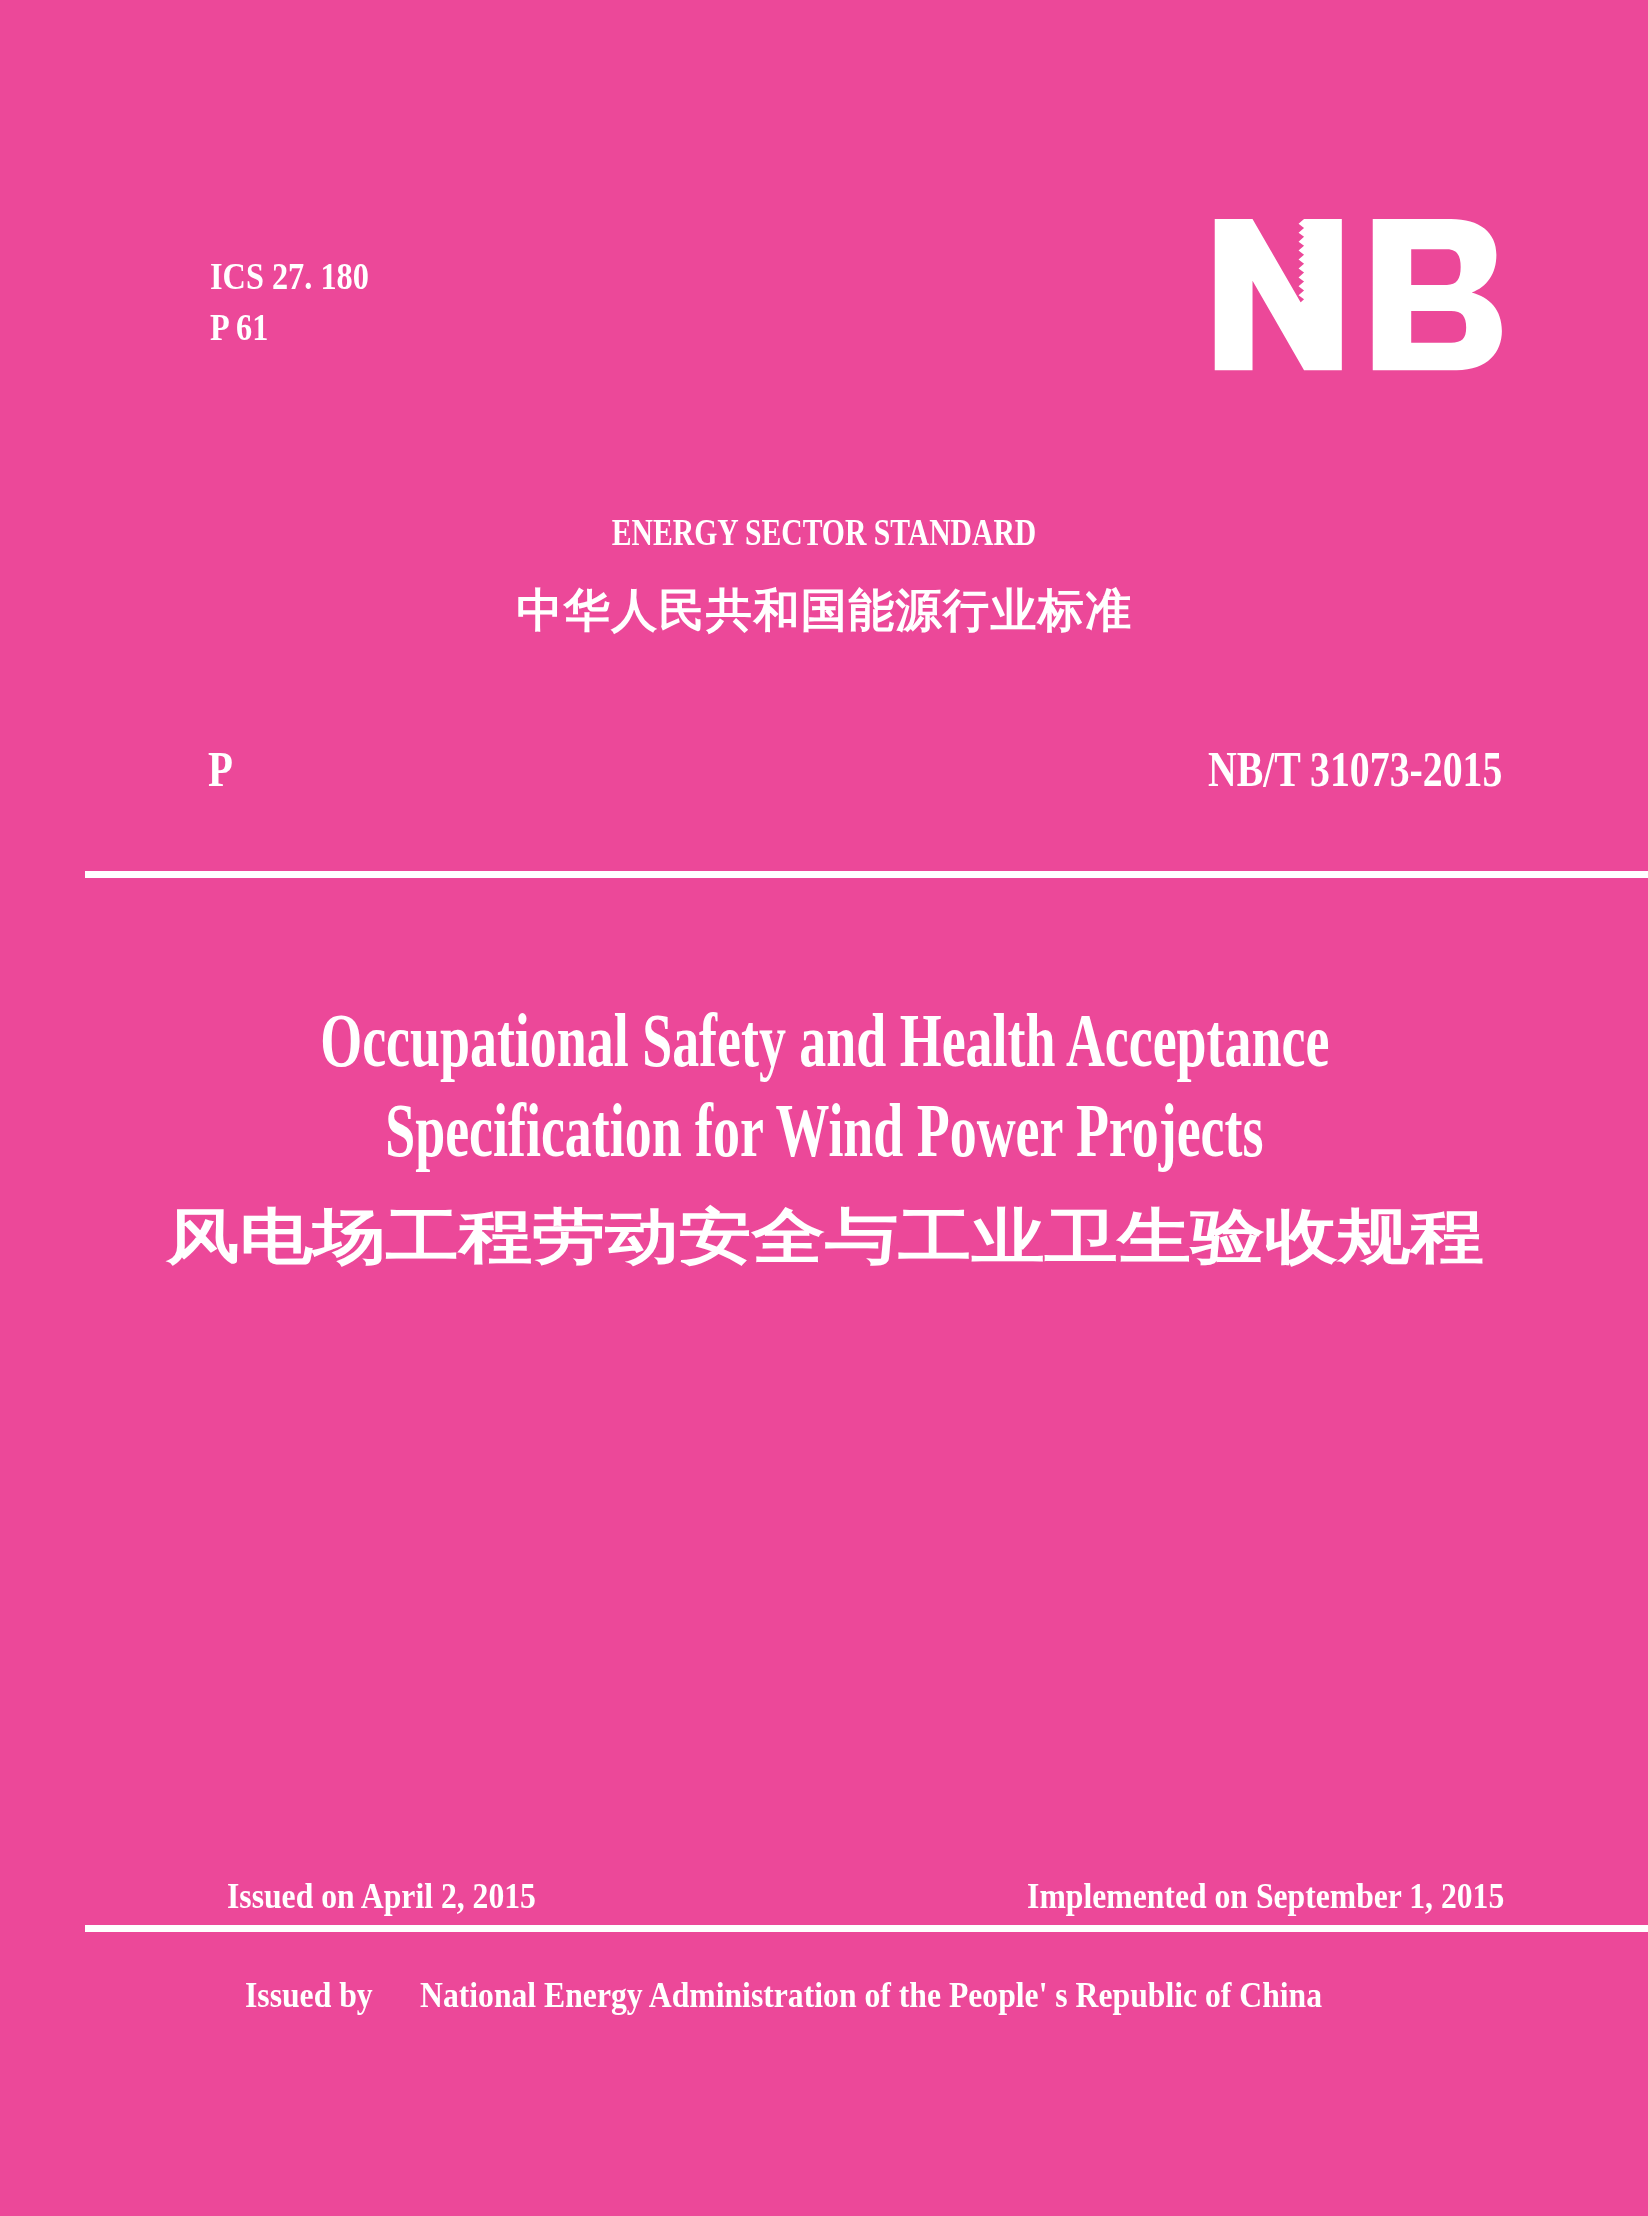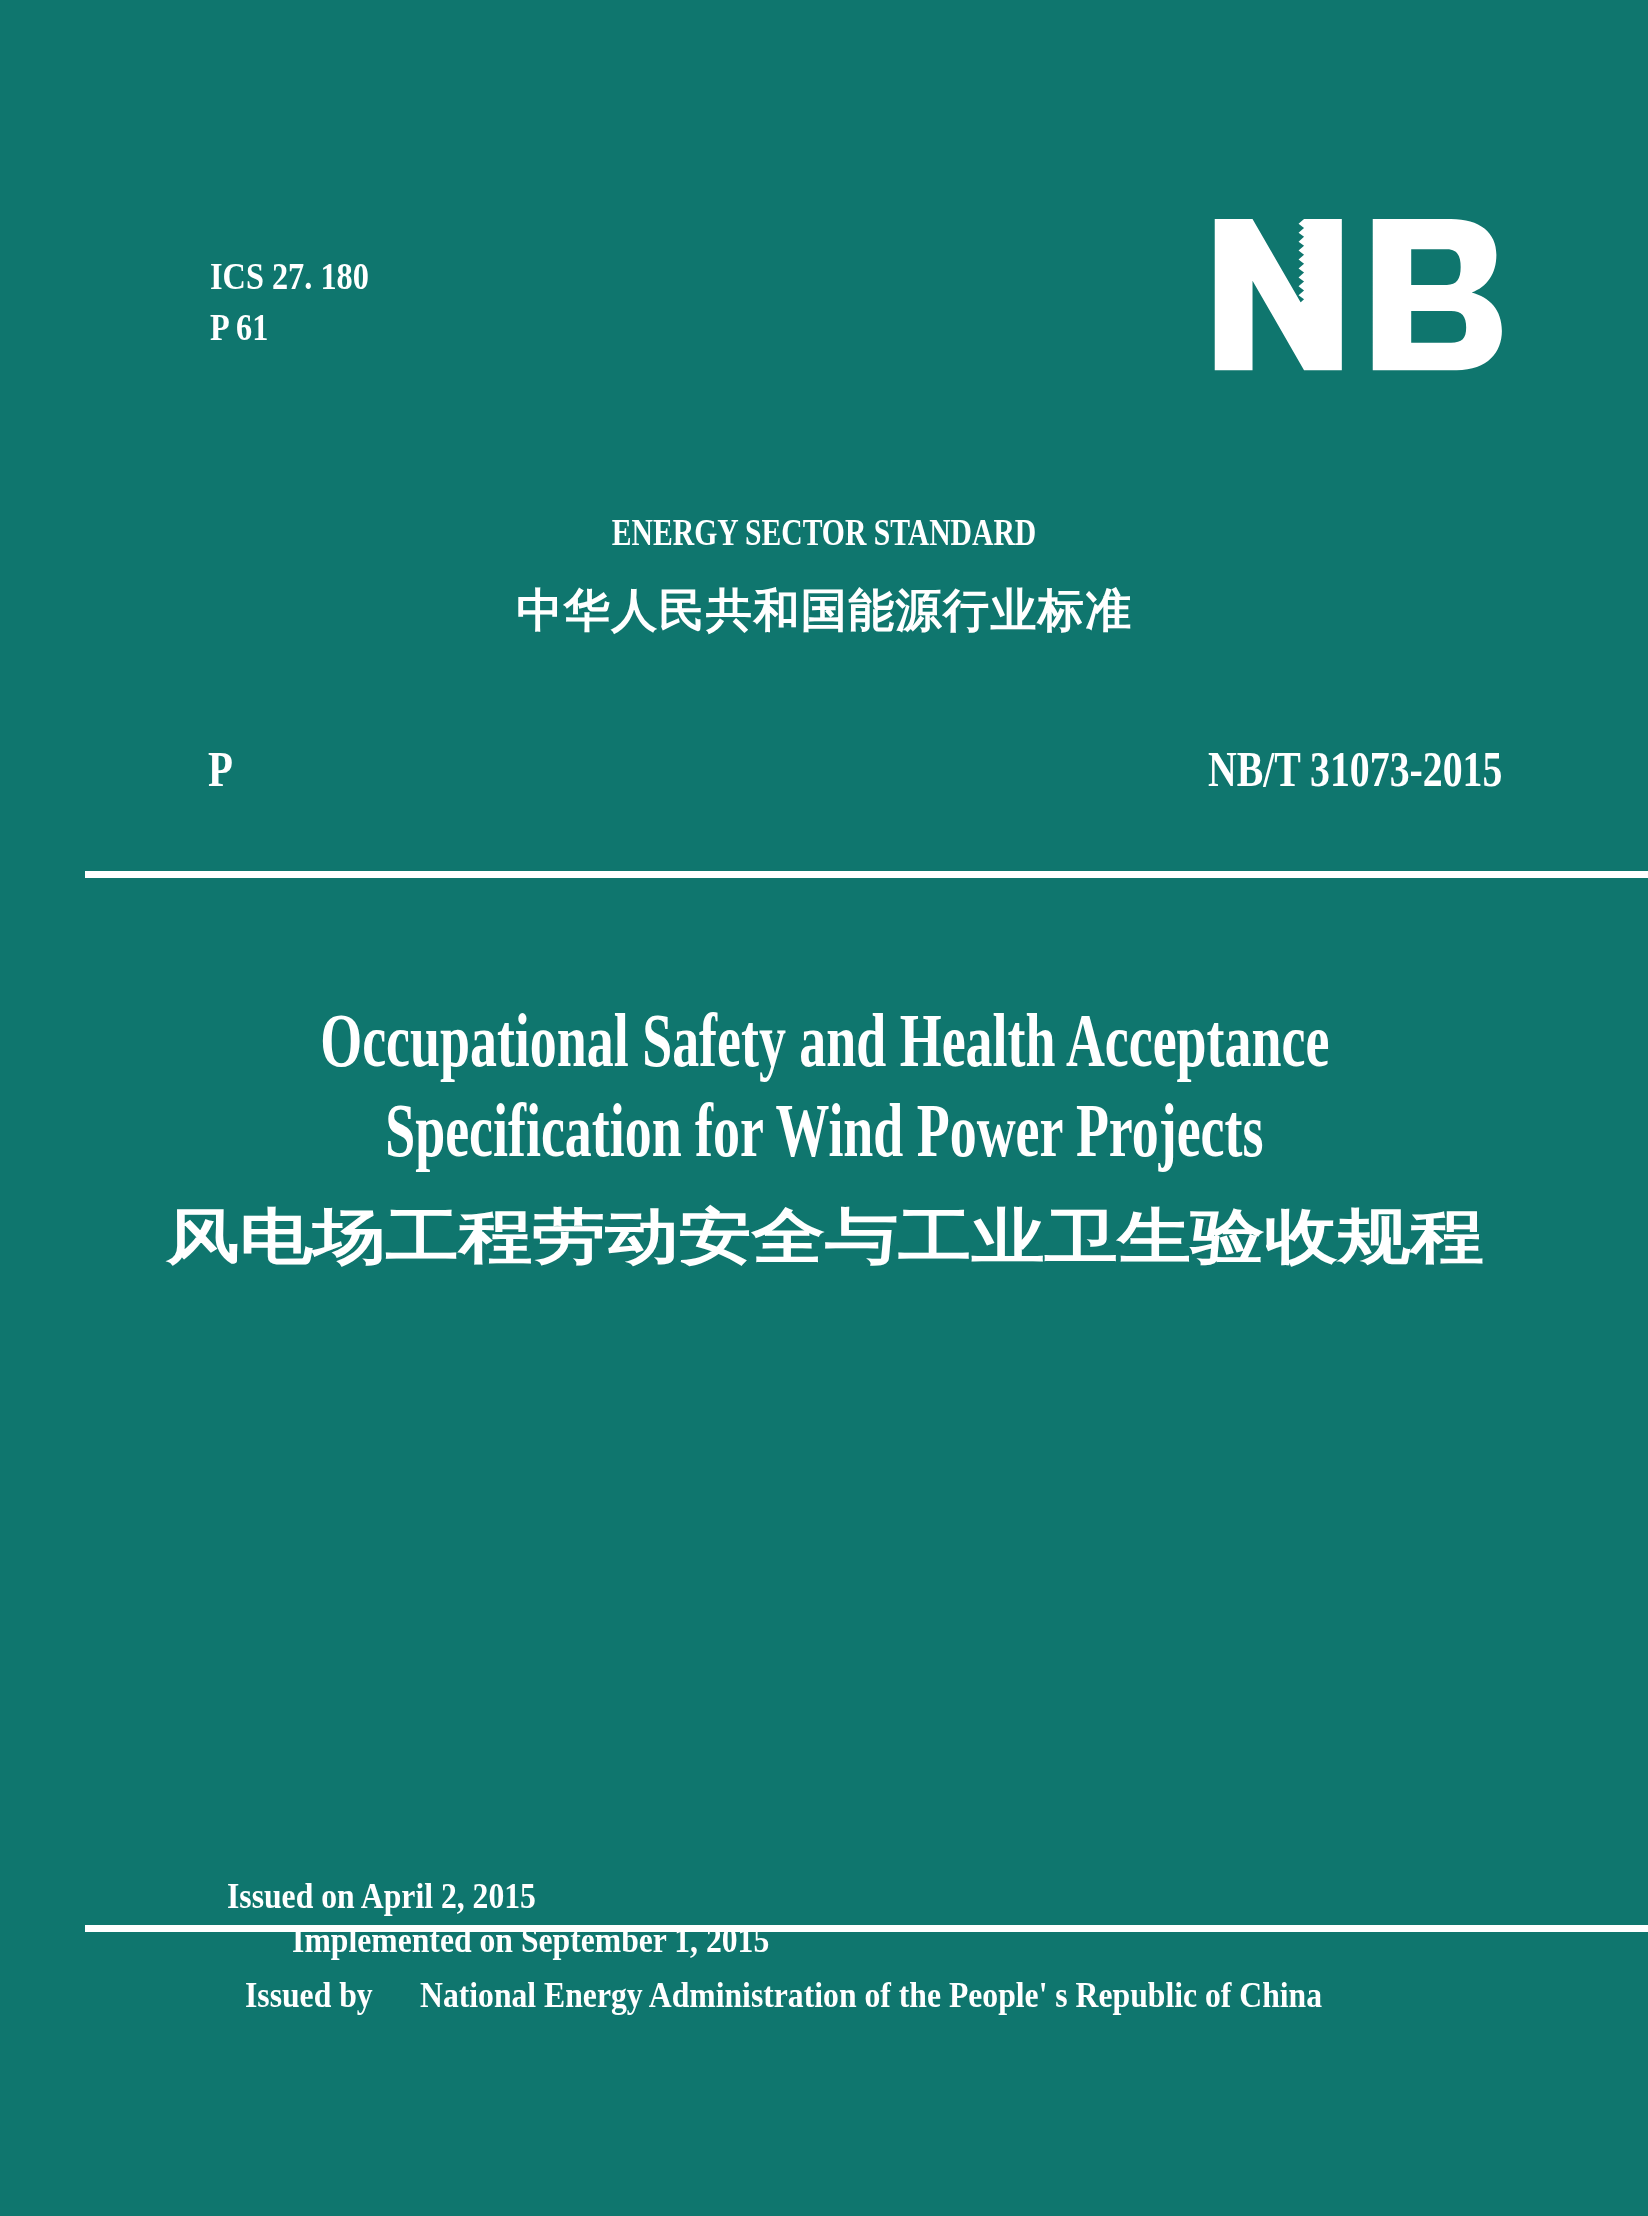--- a/index.html
+++ b/index.html
@@ -3,21 +3,21 @@
 <meta charset="utf-8">
 <style>
   html, body { margin: 0; padding: 0; }
   body {
     width: 1649px; height: 2216px;
     background: #0f4d9e;
     font-family: "Liberation Serif", "DejaVu Serif", serif;
     color: #ffffff;
     overflow: hidden;
   }
-  .cover { position: relative; width: 1649px; height: 2216px; background: #0f766e; }
+  .cover { position: relative; width: 1649px; height: 2216px; background: #ec4899; }
 
   
   .top-meta {
     position: absolute; left: 210px; top: 251px;
     font-weight: bold; font-size: 38px; line-height: 51px;
     white-space: nowrap;
   }
   .top-meta .squeeze { display: inline-block; transform: scaleX(0.85); transform-origin: left center; }
 
   
@@ -48,21 +48,21 @@
   .title-block { position: absolute; left: 0; top: 995px; width: 100%; text-align: center; }
   .title-en { font-weight: bold; font-size: 77px; line-height: 90px; white-space: nowrap; }
   .title-en .squeeze { display: inline-block; transform: scaleX(0.70); transform-origin: center center; }
   .title-cn { font-weight: bold; font-size: 60px; line-height: 68px; margin-top: 28px; white-space: nowrap; }
   .title-cn .stretch { display: inline-block; transform: scaleX(1.22); transform-origin: center center; }
 
   
   .dates-row {
     position: absolute; left: 227px; right: 145px; top: 1874px;
     display: flex; justify-content: space-between; align-items: baseline;
-    font-weight: bold; font-size: 36px; line-height: 44px; white-space: nowrap; flex-direction: column;
+    font-weight: bold; font-size: 36px; line-height: 44px; white-space: nowrap;
   }
   .dates-row .issued { display: inline-block; transform: scaleX(0.88); transform-origin: left center; }
   .dates-row .implemented { display: inline-block; transform: scaleX(0.88); transform-origin: right center; }
 
   .issuer-row {
     position: absolute; left: 245px; top: 1973px;
     display: flex; gap: 30px; align-items: baseline;
     font-weight: bold; font-size: 36px; line-height: 44px; white-space: nowrap;
   }
   .issuer-row span { display: inline-block; transform: scaleX(0.88); transform-origin: left center; }

